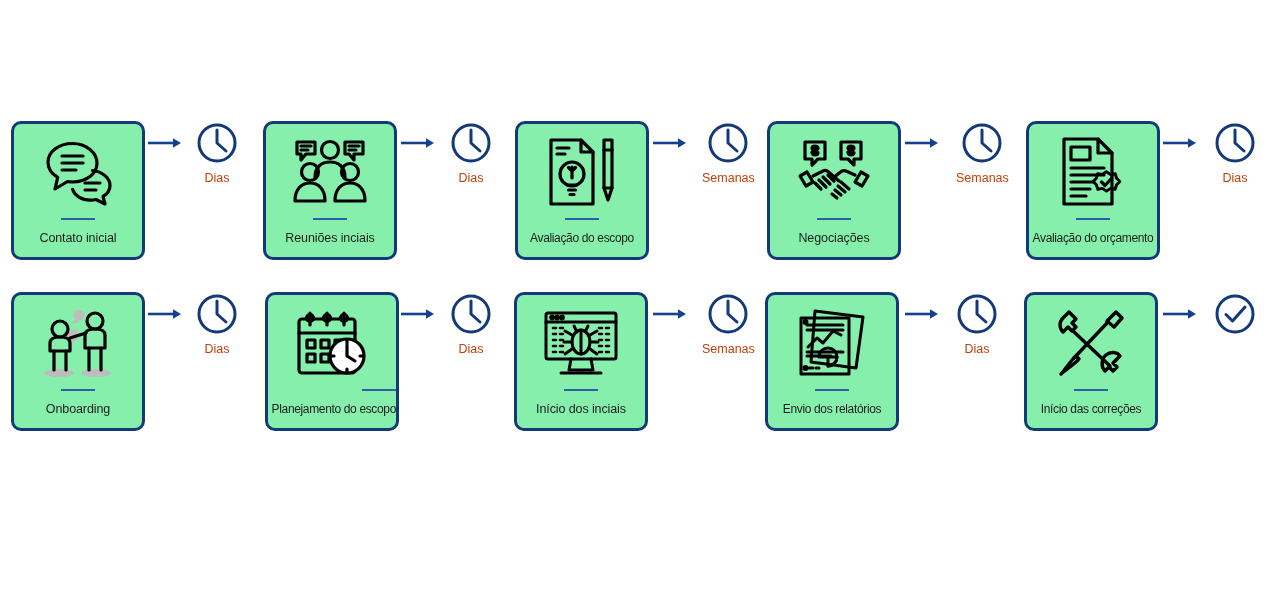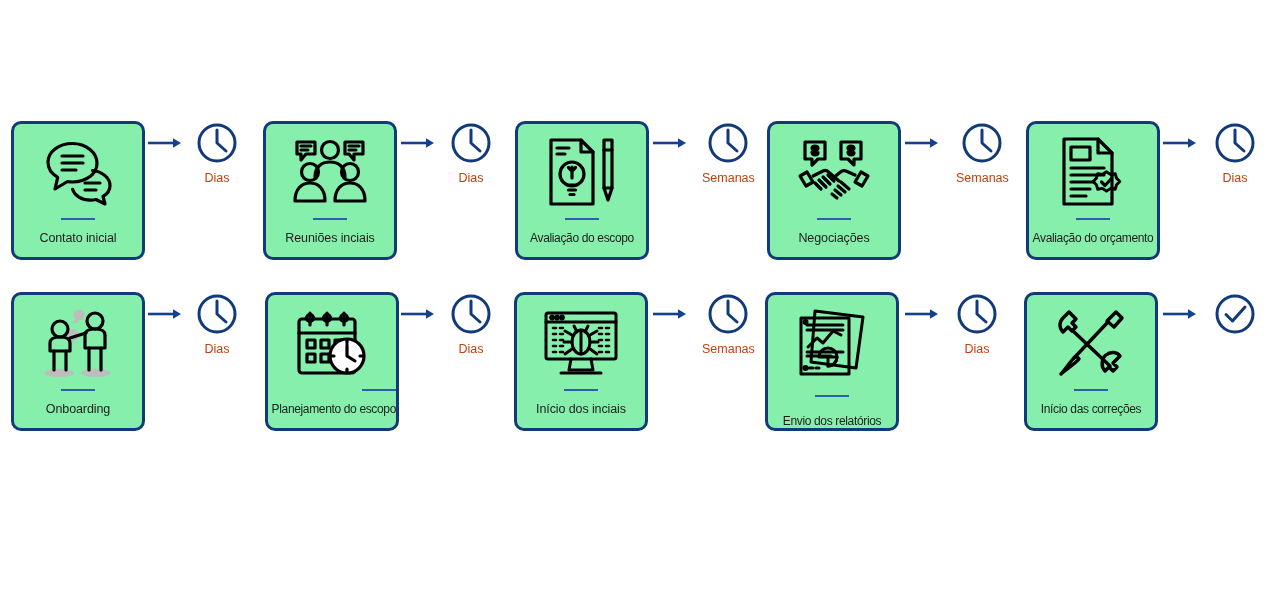--- a/index.html
+++ b/index.html
@@ -350,21 +350,21 @@
     </div>
     <div class="milestone" style="left: 702px; top: 293px;">
       <div>
         <svg width="42" height="42" viewBox="0 0 42 42" fill="none" stroke="#123a7a" stroke-width="3" stroke-linecap="round" stroke-linejoin="round">
     <circle cx="21" cy="21" r="18"></circle>
     <path d="M21 8 V21 L30 29"></path>
   </svg>
       </div>
       <div class="milestone-label">Semanas</div>
     </div>
-    <div class="card" style="left: 765px; top: 292px; width: 134px; height: 139px; justify-content: space-between;">
+    <div class="card" style="left: 765px; top: 292px; width: 134px; height: 139px;">
       <div class="card-icon">
         <svg width="70" height="70" viewBox="0 0 70 70" fill="none" stroke="#000" stroke-width="3" stroke-linecap="round" stroke-linejoin="round">
     <path d="M18 3 L66 9 L59 60 L14 54 Z"></path>
     <rect x="4" y="10" width="48" height="56"></rect>
     <path d="M10 17 H46 M10 22 H46"></path>
     <circle cx="8.5" cy="14" r="1.5" fill="#000"></circle>
     <path d="M11 39 L20 30 L26 35 L36 23 L44 27"></path>
     <path d="M10 44 H46 M10 48 H34"></path>
     <path d="M31 58 A9 9 0 1 0 22 49 L31 49 Z"></path>
     <path d="M31 49 H40 A9 9 0 0 1 31 58"></path>

